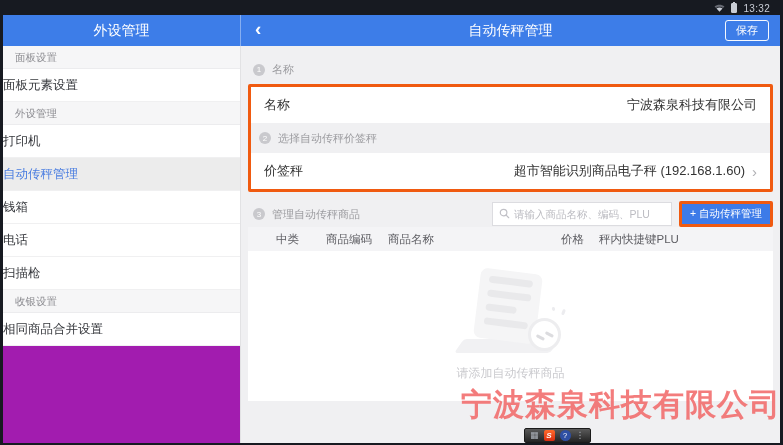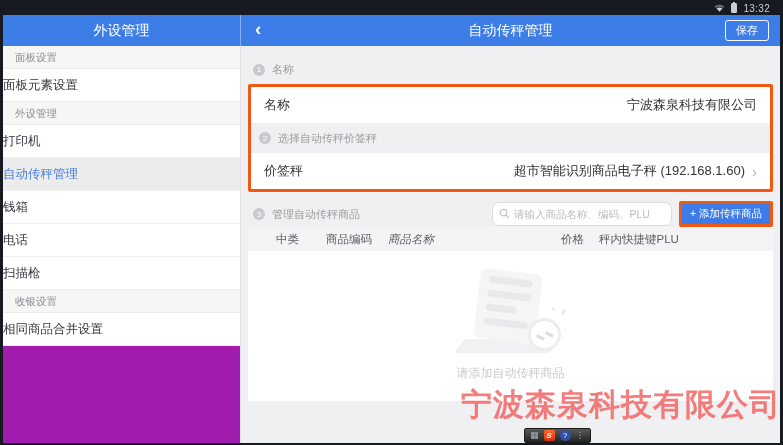--- a/index.html
+++ b/index.html
@@ -76,40 +76,40 @@
   }
   .form-row .rv{ display:flex; align-items:center; gap:7px; }
   .chev{ color:#b0b0b4; font-size:15px; line-height:1; }
   .mid-strip{ height:30px; display:flex; align-items:center; padding-left:8px; }
 
   .toolbar{ margin-top:9px; display:flex; align-items:center; }
   .toolbar .sec-label{ margin-left:5px; }
   .toolbar .spacer{ flex:1; }
   .searchbox{
     width:180px; height:24px; background:#fff; border:1px solid #dcdce0;
-    border-radius:7px; display:flex; align-items:center; padding:0 6px; gap:4px;
+    border-radius:0; display:flex; align-items:center; padding:0 6px; gap:4px;
   }
   .searchbox input{
     border:none; outline:none; flex:1; font-size:10.5px; color:#555;
     font-family:inherit; background:transparent; min-width:0;
   }
   .searchbox input::placeholder{ color:#bcbcc2; }
   .add-btn{
     margin-left:7px; border:3px solid #f05a10; border-radius:2px;
     background:#3d7be8; color:#fff; font-size:10.5px; padding:3px 8px;
     font-family:inherit; cursor:pointer; white-space:nowrap;
   }
 
   .table{ margin-top:0; background:#737373; }
   .thead{
     height:24px; background:#f4f4f6; display:flex; align-items:center;
     font-size:11.5px; color:#5d5d62;
   }
   .thead .c0{ width:28px; } .thead .c1{ width:50px; } .thead .c2{ width:62px; }
-  .thead .c3{ width:173px;font-style:italic; } .thead .c4{ width:38px; } .thead .c5{ flex:1; }
+  .thead .c3{ width:173px; } .thead .c4{ width:38px; } .thead .c5{ flex:1; }
   .tbody{
     height:150px; position:relative; display:flex; flex-direction:column;
     align-items:center; justify-content:center; background:#fff;
   }
   .empty-ill{ position:relative; width:116px; height:82px; }
   .paper{
     position:absolute; left:24px; top:0; width:62px; height:70px;
     background:#f5f5f6; border-radius:7px; transform:rotate(7deg);
   }
   .paper .line{ height:7px; border-radius:4px; background:#e9e9eb; margin:7px 9px 0; }
@@ -240,21 +240,21 @@
         <div class="spacer"></div>
         <div class="searchbox">
           <span>
             <svg width="11" height="11" viewBox="0 0 12 12">
               <circle cx="5" cy="5" r="3.6" fill="none" stroke="#c0c0c6" stroke-width="1.3"></circle>
               <line x1="7.8" y1="7.8" x2="10.6" y2="10.6" stroke="#c0c0c6" stroke-width="1.3" stroke-linecap="round"></line>
             </svg>
           </span>
           <input type="text" placeholder="请输入商品名称、编码、PLU" style="">
         </div>
-        <button class="add-btn">+ 添加传秤商品</button>
+        <button class="add-btn">+ 自动传秤管理</button>
       </div>
 
       <div class="table">
         <div class="thead">
           <span class="c0"></span>
           <span class="c1">中类</span>
           <span class="c2">商品编码</span>
           <span class="c3">商品名称</span>
           <span class="c4">价格</span>
           <span class="c5">秤内快捷键PLU</span>

